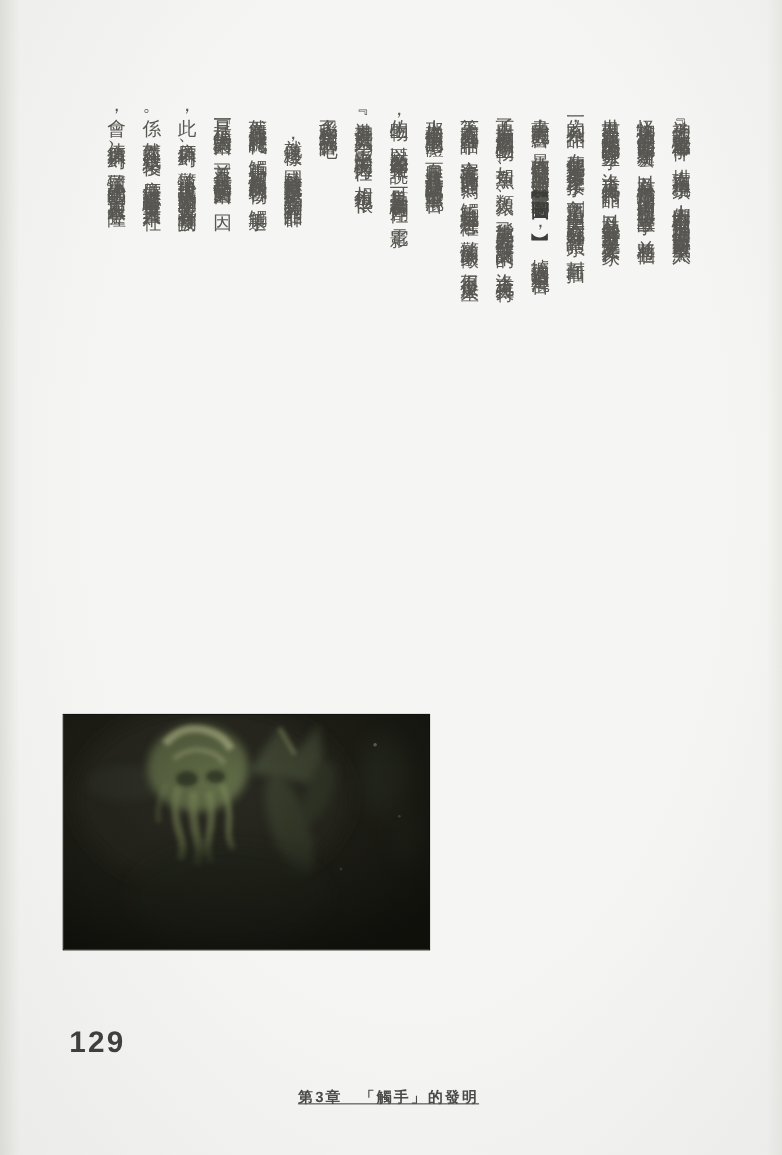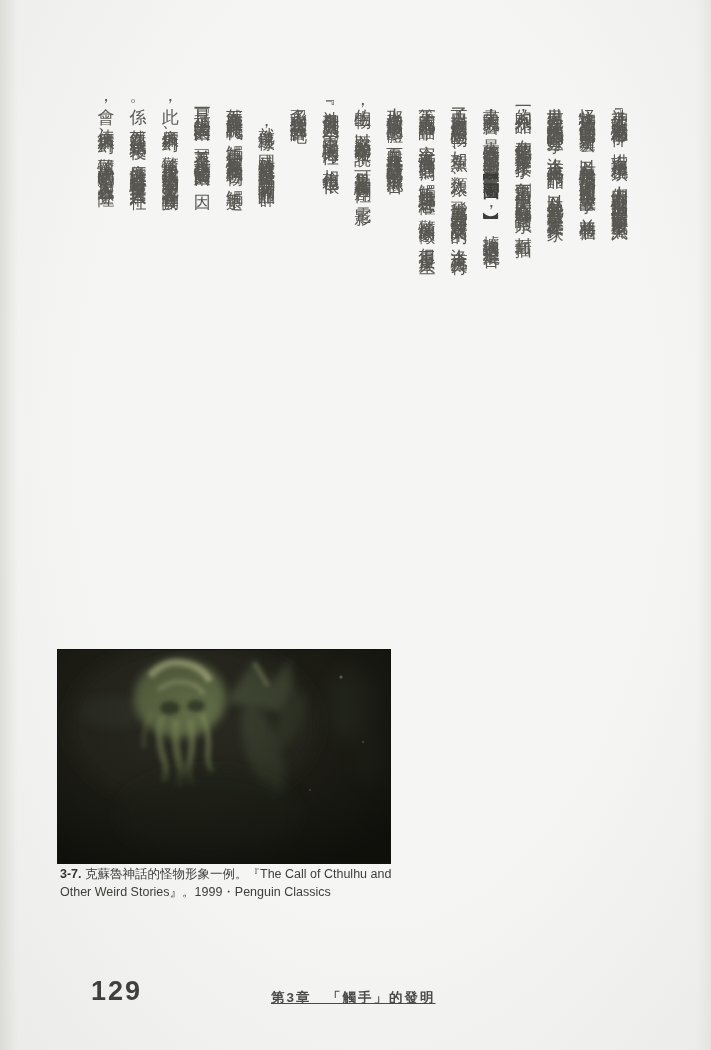--- a/index.html
+++ b/index.html
@@ -53,27 +53,26 @@
     font-family:"Liberation Sans","DejaVu Sans",sans-serif;
     font-size:12.5px;
     line-height:17.5px;
     color:#3d3d39;
   }
   .caption b{font-weight:bold;color:#333330;}
   
   .page-number{
     position:absolute;
     left:63px;
-    top:976px;
+    top:932px;
     font-family:"Liberation Sans","DejaVu Sans",sans-serif;
     font-size:27px;
     font-weight:bold;
     letter-spacing:2px;
     color:#3f3f3c;
-    margin-left:28px;
   }
   .chapter{
     position:absolute;
     left:271px;
     top:989px;
     font-family:"Liberation Sans","DejaVu Sans",sans-serif;
     font-size:13.5px;
     font-weight:600;
     letter-spacing:2px;
     color:#4a4a46;
@@ -152,21 +151,17 @@
       <ellipse cx="312" cy="110" rx="14" ry="26" fill="#2f3727" opacity="0.4" filter="url(#b8)"></ellipse>
       <circle cx="283" cy="27" r="1.6" fill="#cfd3b0" opacity="0.7"></circle>
       <circle cx="305" cy="92" r="1.2" fill="#c2c6a4" opacity="0.5"></circle>
       <circle cx="252" cy="140" r="1.2" fill="#b9bd9c" opacity="0.4"></circle>
 
       <ellipse cx="150" cy="165" rx="90" ry="45" fill="#23251b" opacity="0.8" filter="url(#b8)"></ellipse>
       <rect width="332" height="213" fill="url(#vig)"></rect>
     </svg>
   </div>
 
-  <div class="caption">
-    <div><b>3-7.</b> <span>克蘇魯神話的怪物形象一例。『The Call of Cthulhu and</span></div>
-    <div>Other Weird Stories』。1999・Penguin Classics</div>
-  </div>
 
   <div class="page-number">129</div>
   <div class="chapter">第3章　「觸手」的發明</div>
 
 </div>
 
 </body></html>

